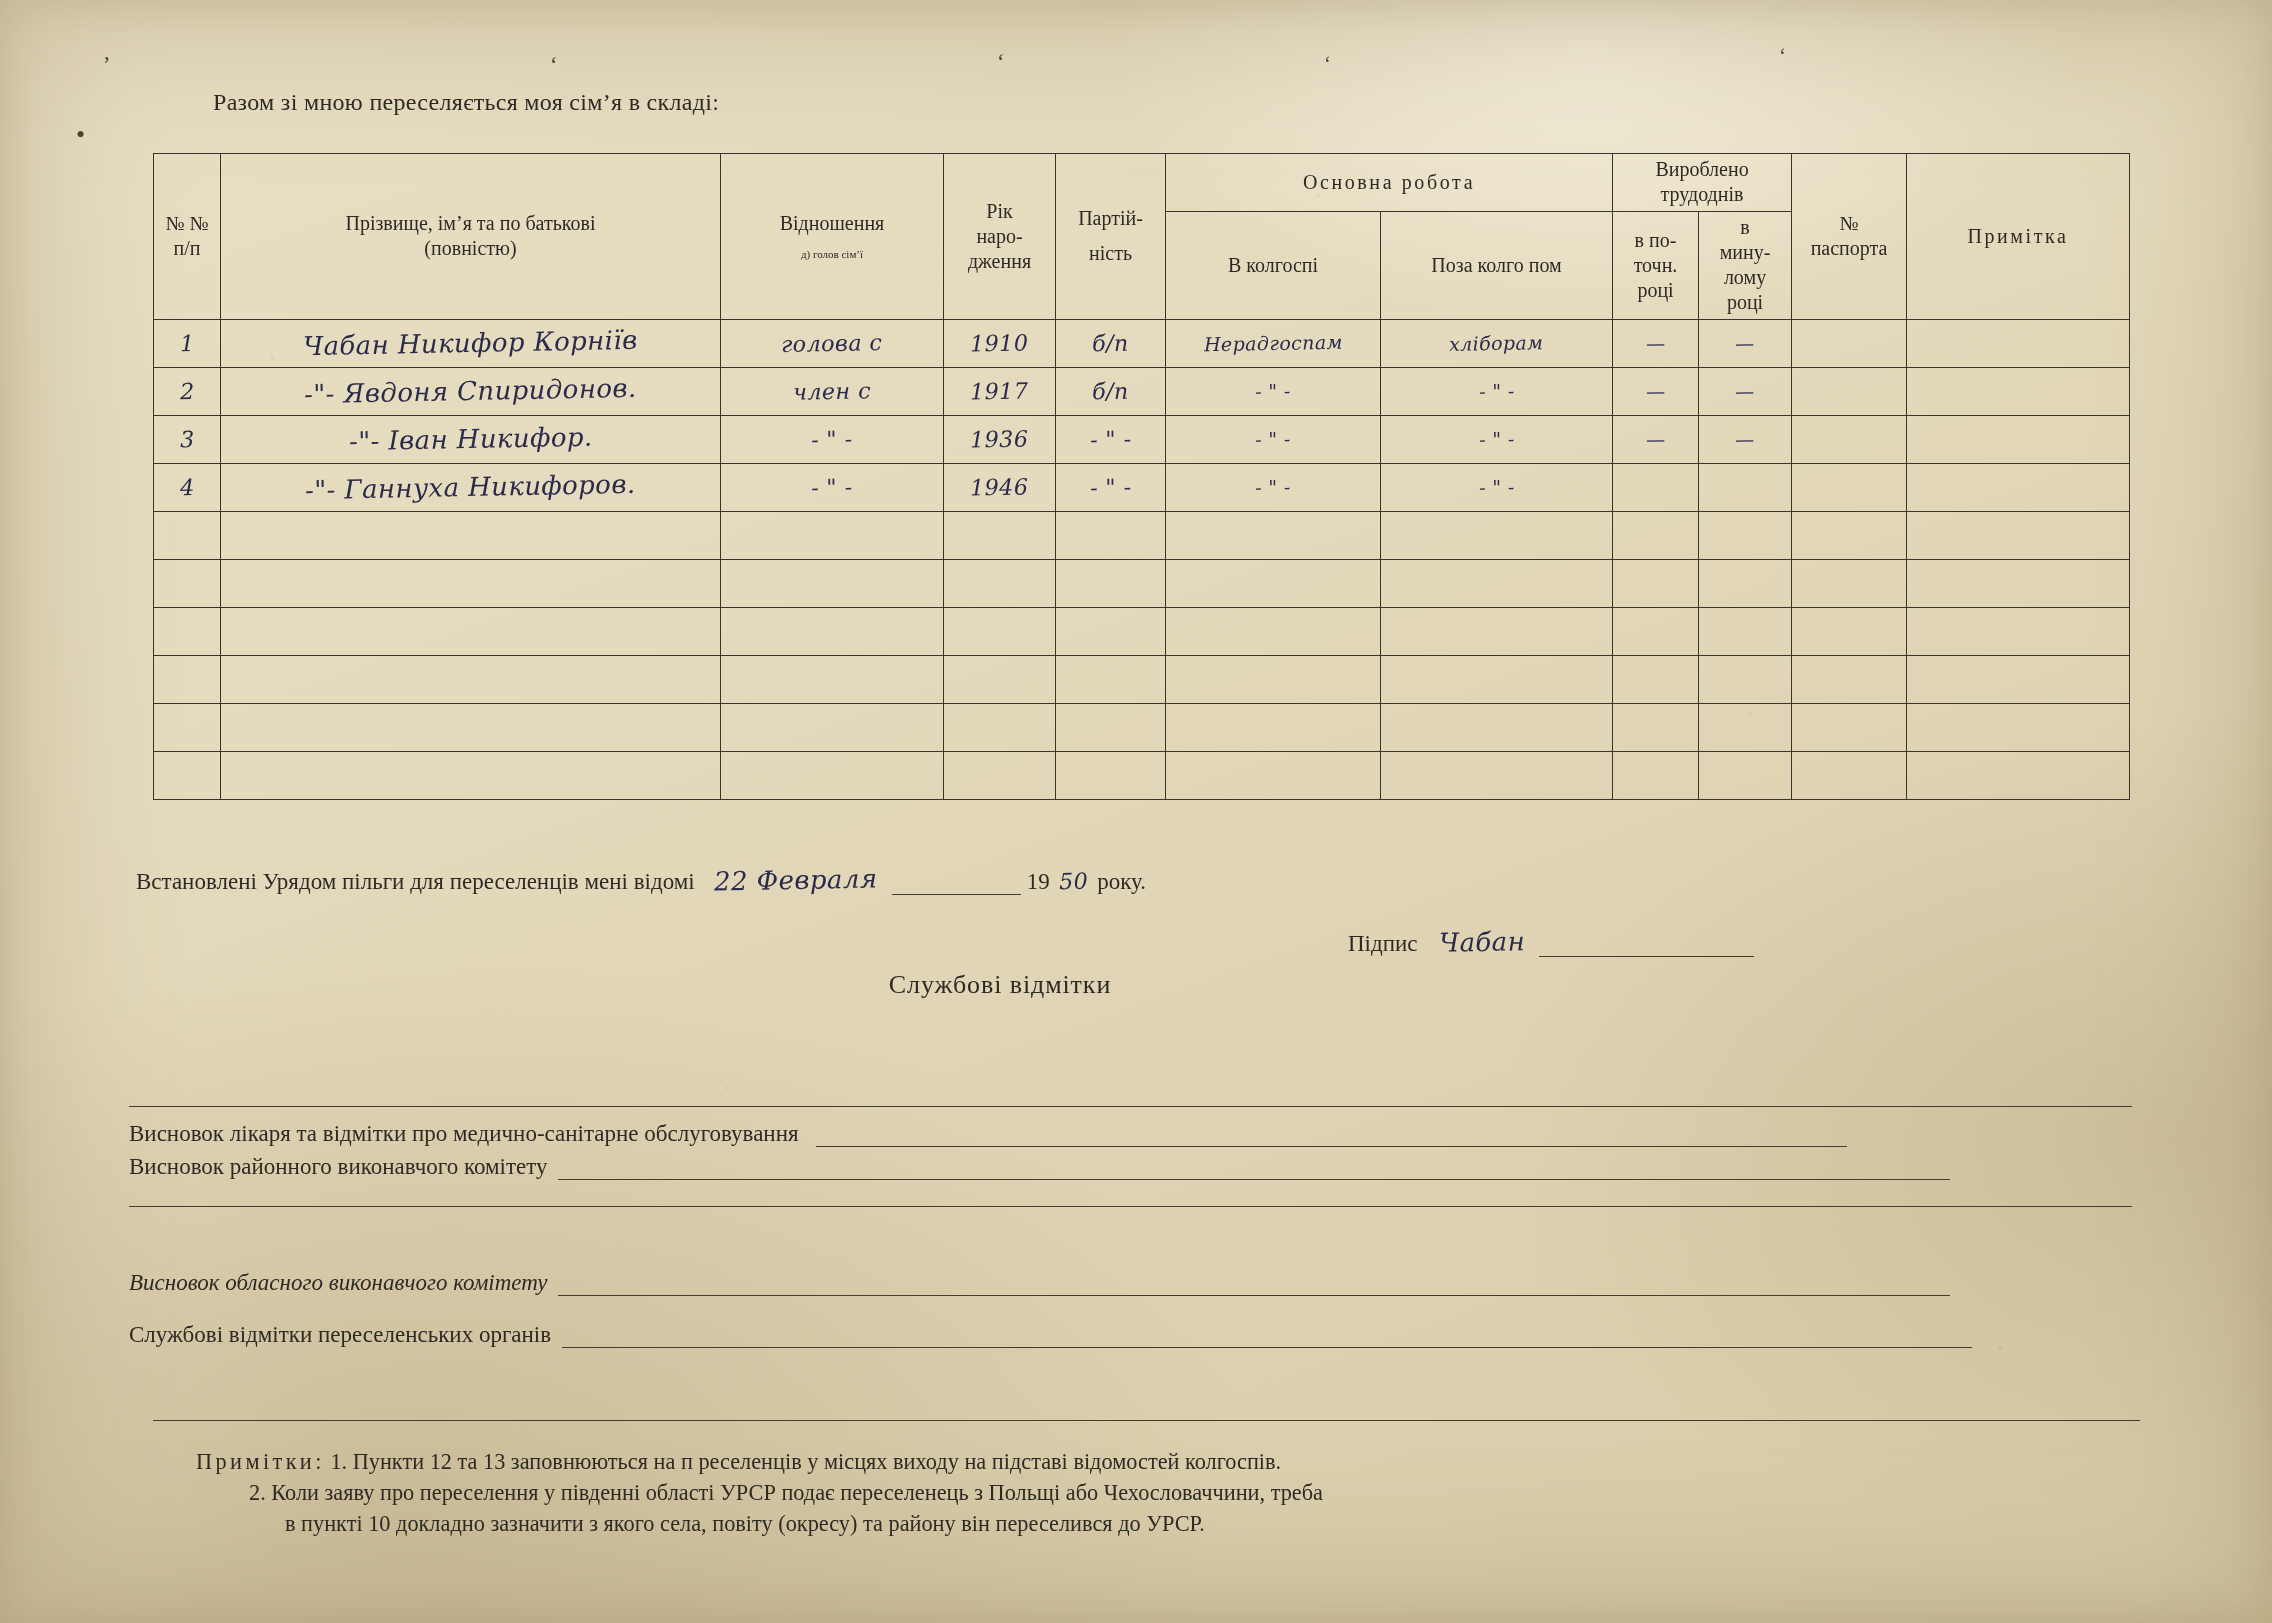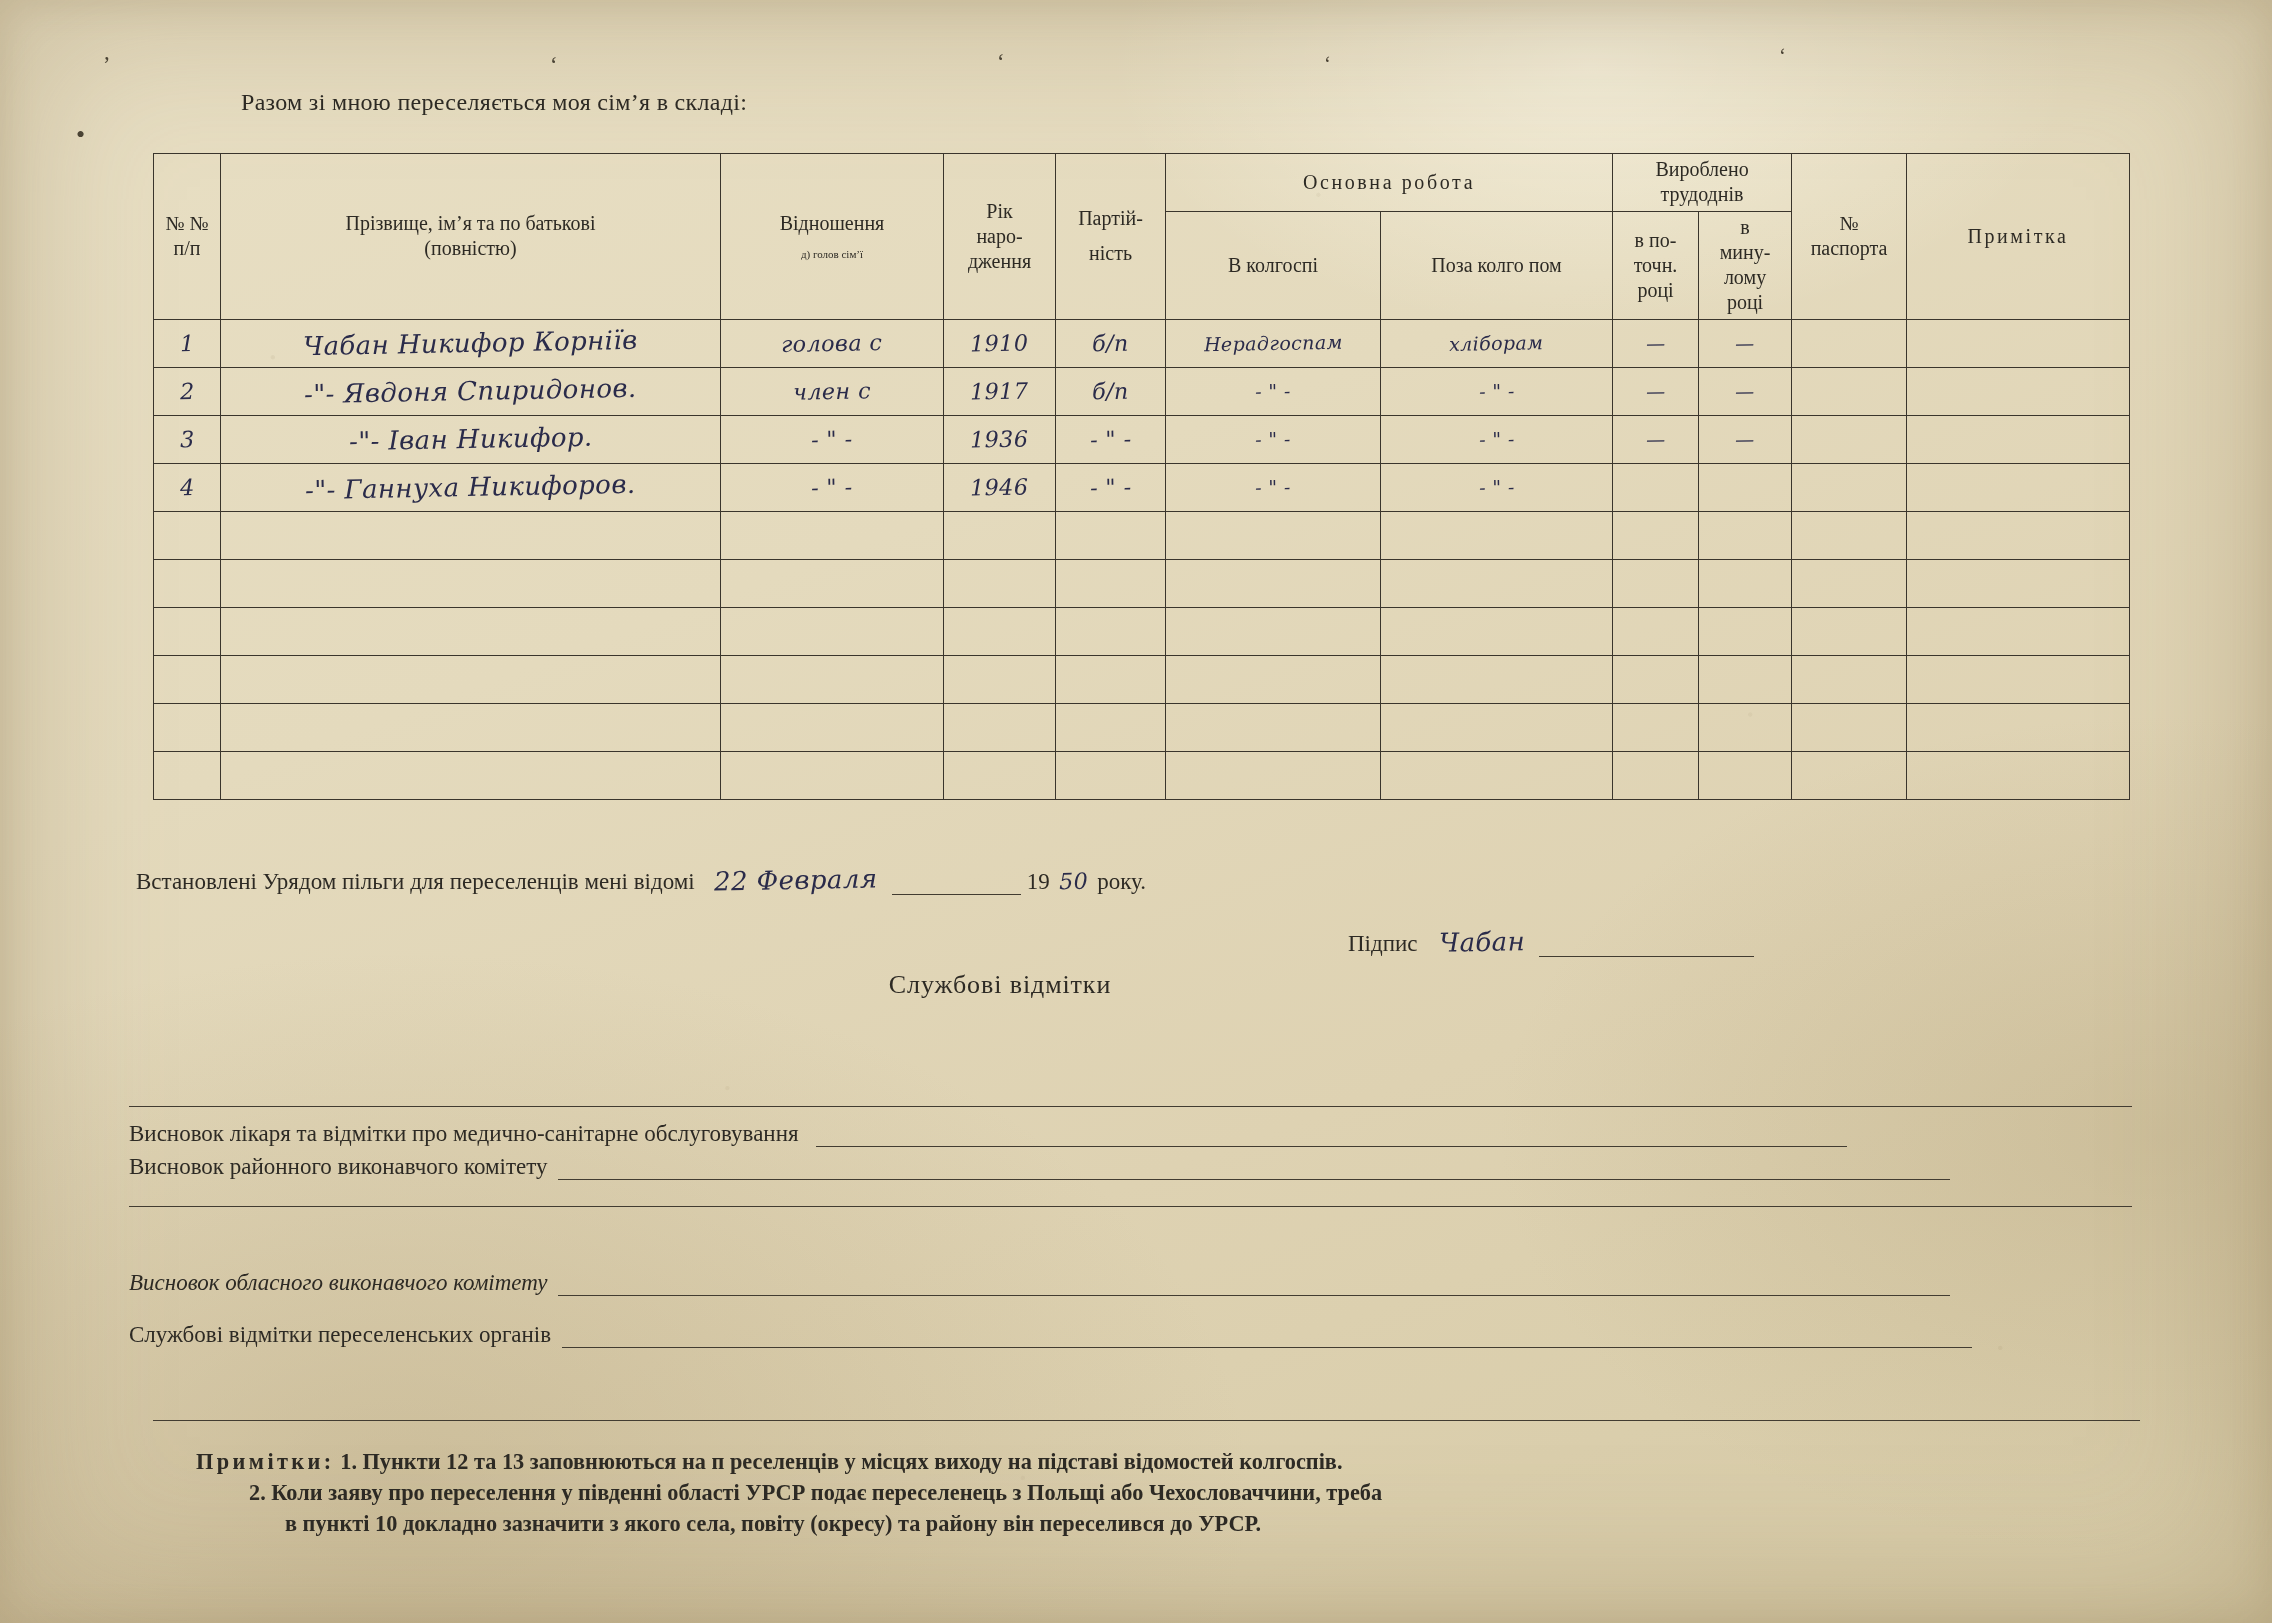--- a/index.html
+++ b/index.html
@@ -43,21 +43,20 @@
                 inset 0 0 34px 6.9px rgba(150,130,90,0.20);
   }
   
   .intro {
     position: absolute;
     left: 213px; top: 89px;
     font-size: 24px;
     letter-spacing: 0.3px;
     color: #2d2a24;
     font-family: "Liberation Serif", serif;
-    margin-left: 28px;
   }
   
   .tbl-wrap {
     position: absolute;
     left: 153px; top: 153px;
     width: 1977px;
   }
   table.main {
     border-collapse: collapse;
     width: 1977px;
@@ -126,21 +125,20 @@
     left: 153px; width: 1987px;
     border-top: 1.4px solid #423c31;
   }
   .notes {
     position: absolute;
     left: 196px;
     width: 1968px;
     font-size: 22.3px;
     color: #2d2a24;
     line-height: 1.38;
-    font-weight: bold;
   }
   .notes .ind { display: block; text-indent: 53px; }
   .notes .ind2 { display: block; text-indent: 89px; }
   .sp-wide { letter-spacing: 3.4px; }
   
   .mark { position: absolute; color: #4a4334; pointer-events: none; }
 </style>
 </head>
 <body>
 

